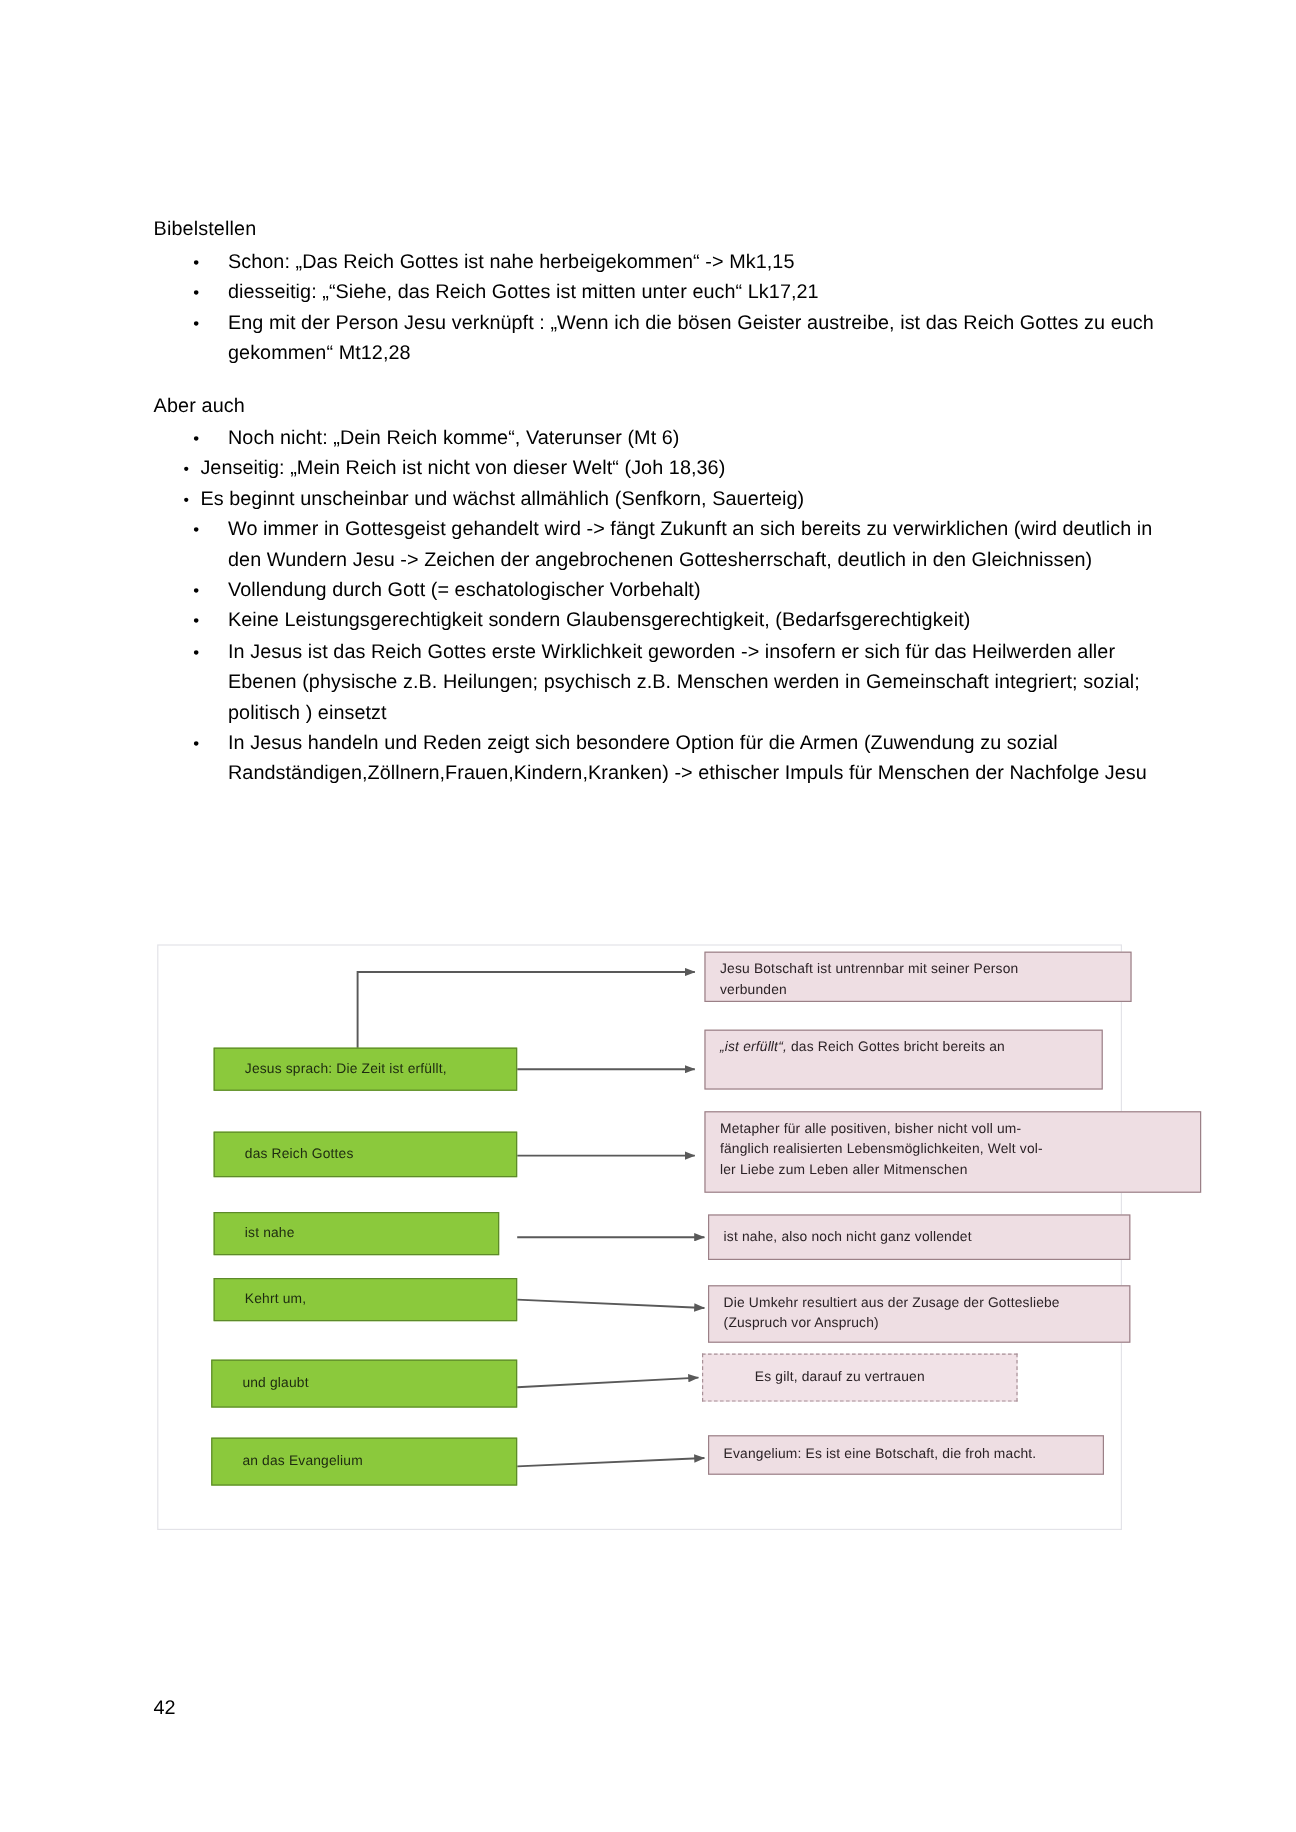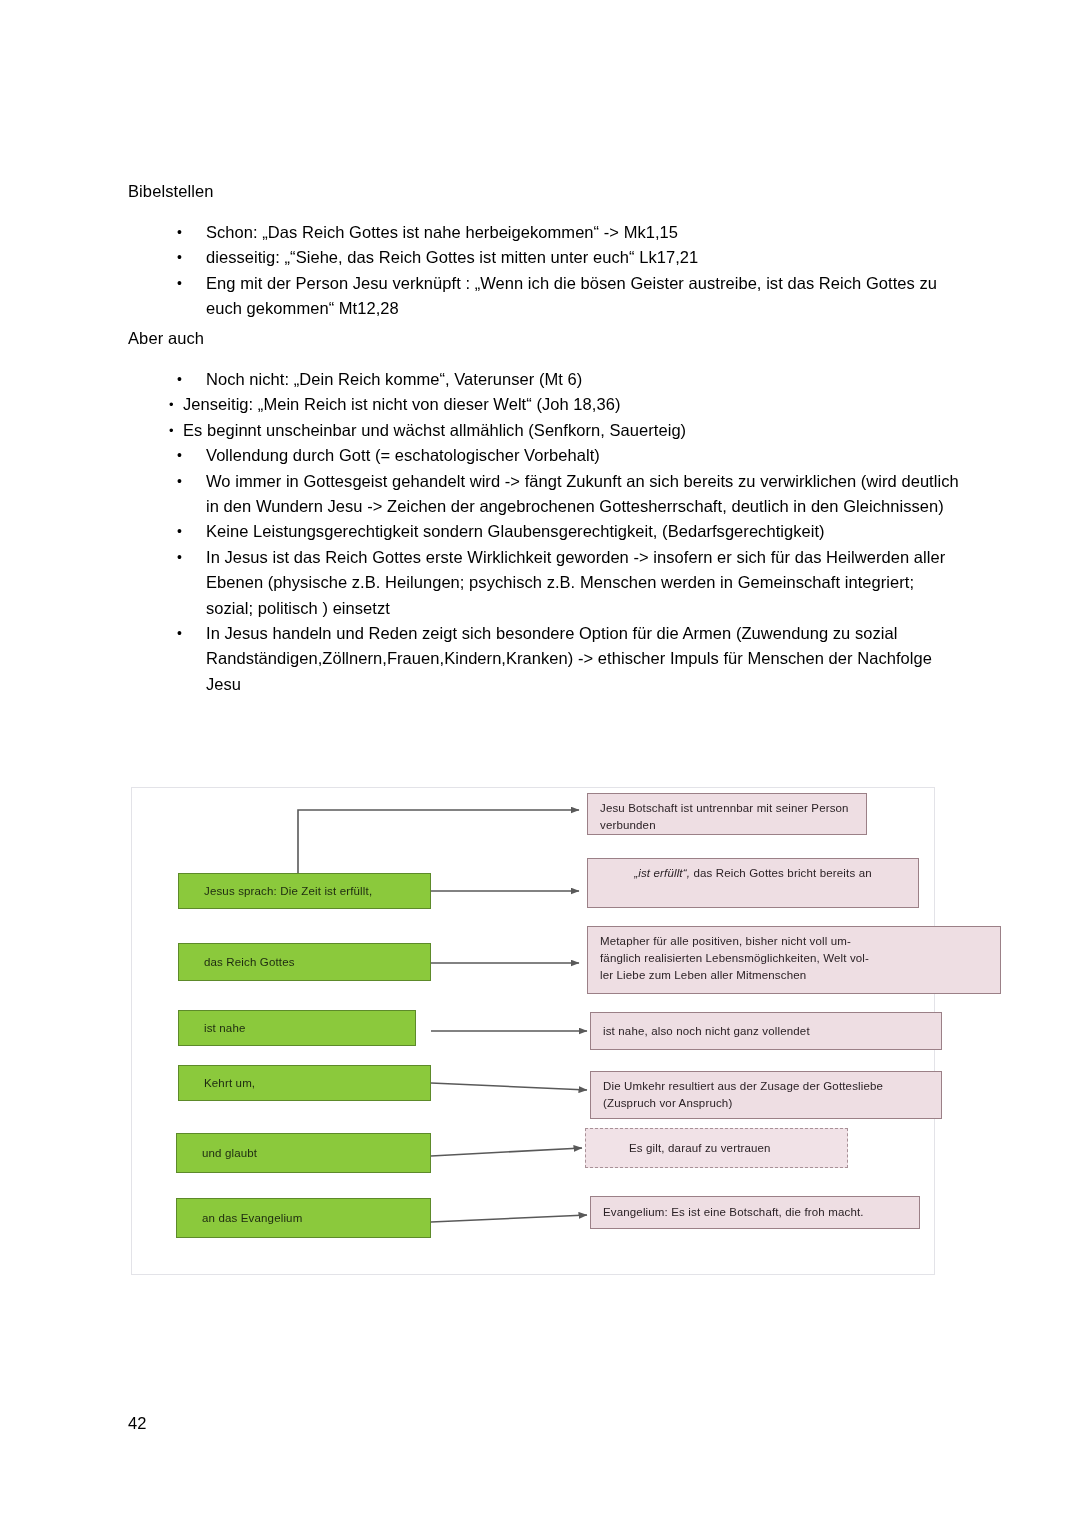--- a/index.html
+++ b/index.html
@@ -34,21 +34,21 @@
 
   .section-head {
     font-size: 16.5px;
     line-height: 26px;
     letter-spacing: 0.1px;
     margin: 0 0 2px 0;
   }
 
   ul.bullets {
     list-style: none;
-    margin: 16px;
+    margin: 0;
     padding: 0;
   }
   ul.bullets > li {
     position: relative;
     font-size: 16.5px;
     line-height: 25.4px;
     letter-spacing: 0.05px;
     margin: 0;
     padding-left: 62px;
   }
@@ -155,24 +155,24 @@
       <li>
         <span>Noch nicht: „Dein Reich komme“, Vaterunser (Mt 6)</span>
       </li>
       <li class="tight">
         <span>Jenseitig: „Mein Reich ist nicht von dieser Welt“ (Joh 18,36)</span>
       </li>
       <li class="tight">
         <span>Es beginnt unscheinbar und wächst allmählich (Senfkorn, Sauerteig)</span>
       </li>
       <li>
+        <span>Wo immer in Gottesgeist gehandelt wird -&gt; fängt Zukunft an sich bereits zu verwirklichen (wird deutlich in den Wundern Jesu -&gt; Zeichen der angebrochenen Gottesherrschaft, deutlich in den Gleichnissen)</span>
+      </li>
+      <li>
         <span>Vollendung durch Gott (= eschatologischer Vorbehalt)</span>
-      </li>
-      <li>
-        <span>Wo immer in Gottesgeist gehandelt wird -&gt; fängt Zukunft an sich bereits zu verwirklichen (wird deutlich in den Wundern Jesu -&gt; Zeichen der angebrochenen Gottesherrschaft, deutlich in den Gleichnissen)</span>
       </li>
       <li>
         <span>Keine Leistungsgerechtigkeit sondern Glaubensgerechtigkeit,  (Bedarfsgerechtigkeit)</span>
       </li>
       <li>
         <span>In Jesus ist das Reich Gottes erste Wirklichkeit geworden -&gt; insofern er sich für das Heilwerden aller Ebenen (physische z.B. Heilungen; psychisch z.B. Menschen werden in Gemeinschaft integriert;  sozial; politisch ) einsetzt</span>
       </li>
       <li>
         <span>In Jesus handeln und Reden zeigt sich besondere Option für die Armen (Zuwendung zu sozial Randständigen,Zöllnern,Frauen,Kindern,Kranken) -&gt; ethischer Impuls für Menschen der Nachfolge Jesu</span>
       </li>
@@ -210,28 +210,28 @@
     <div class="node node-green" style="left:46px;  top:277px; width:253px; height:36px;">
       <span>Kehrt um,</span>
     </div>
     <div class="node node-green" style="left:44px;  top:345px; width:255px; height:40px;">
       <span>und  glaubt</span>
     </div>
     <div class="node node-green" style="left:44px;  top:410px; width:255px; height:40px;">
       <span>an das Evangelium</span>
     </div>
 
-    <div class="node node-pink" style="left:455px; top:5px;   width:280px; height:42px; align-items:flex-start;">
+    <div class="node node-pink" style="left:455px; top:5px;   width:356px; height:42px; align-items:flex-start;">
       <div>
         <div>Jesu Botschaft ist untrennbar mit seiner Person</div>
         <div>verbunden</div>
       </div>
     </div>
 
-    <div class="node node-pink" style="left:455px; top:70px;  width:332px; height:50px; align-items:flex-start;justify-content:center;">
+    <div class="node node-pink" style="left:455px; top:70px;  width:332px; height:50px; align-items:flex-start;">
       <div>
         <span class="ital">„ist erfüllt“,</span>
         <span>das Reich Gottes bricht bereits an</span>
       </div>
     </div>
 
     <div class="node node-pink" style="left:455px; top:138px; width:414px; height:68px; align-items:flex-start;">
       <div>
         <div>Metapher für alle positiven, bisher nicht voll um-</div>
         <div>fänglich realisierten Lebensmöglichkeiten, Welt vol-</div>

